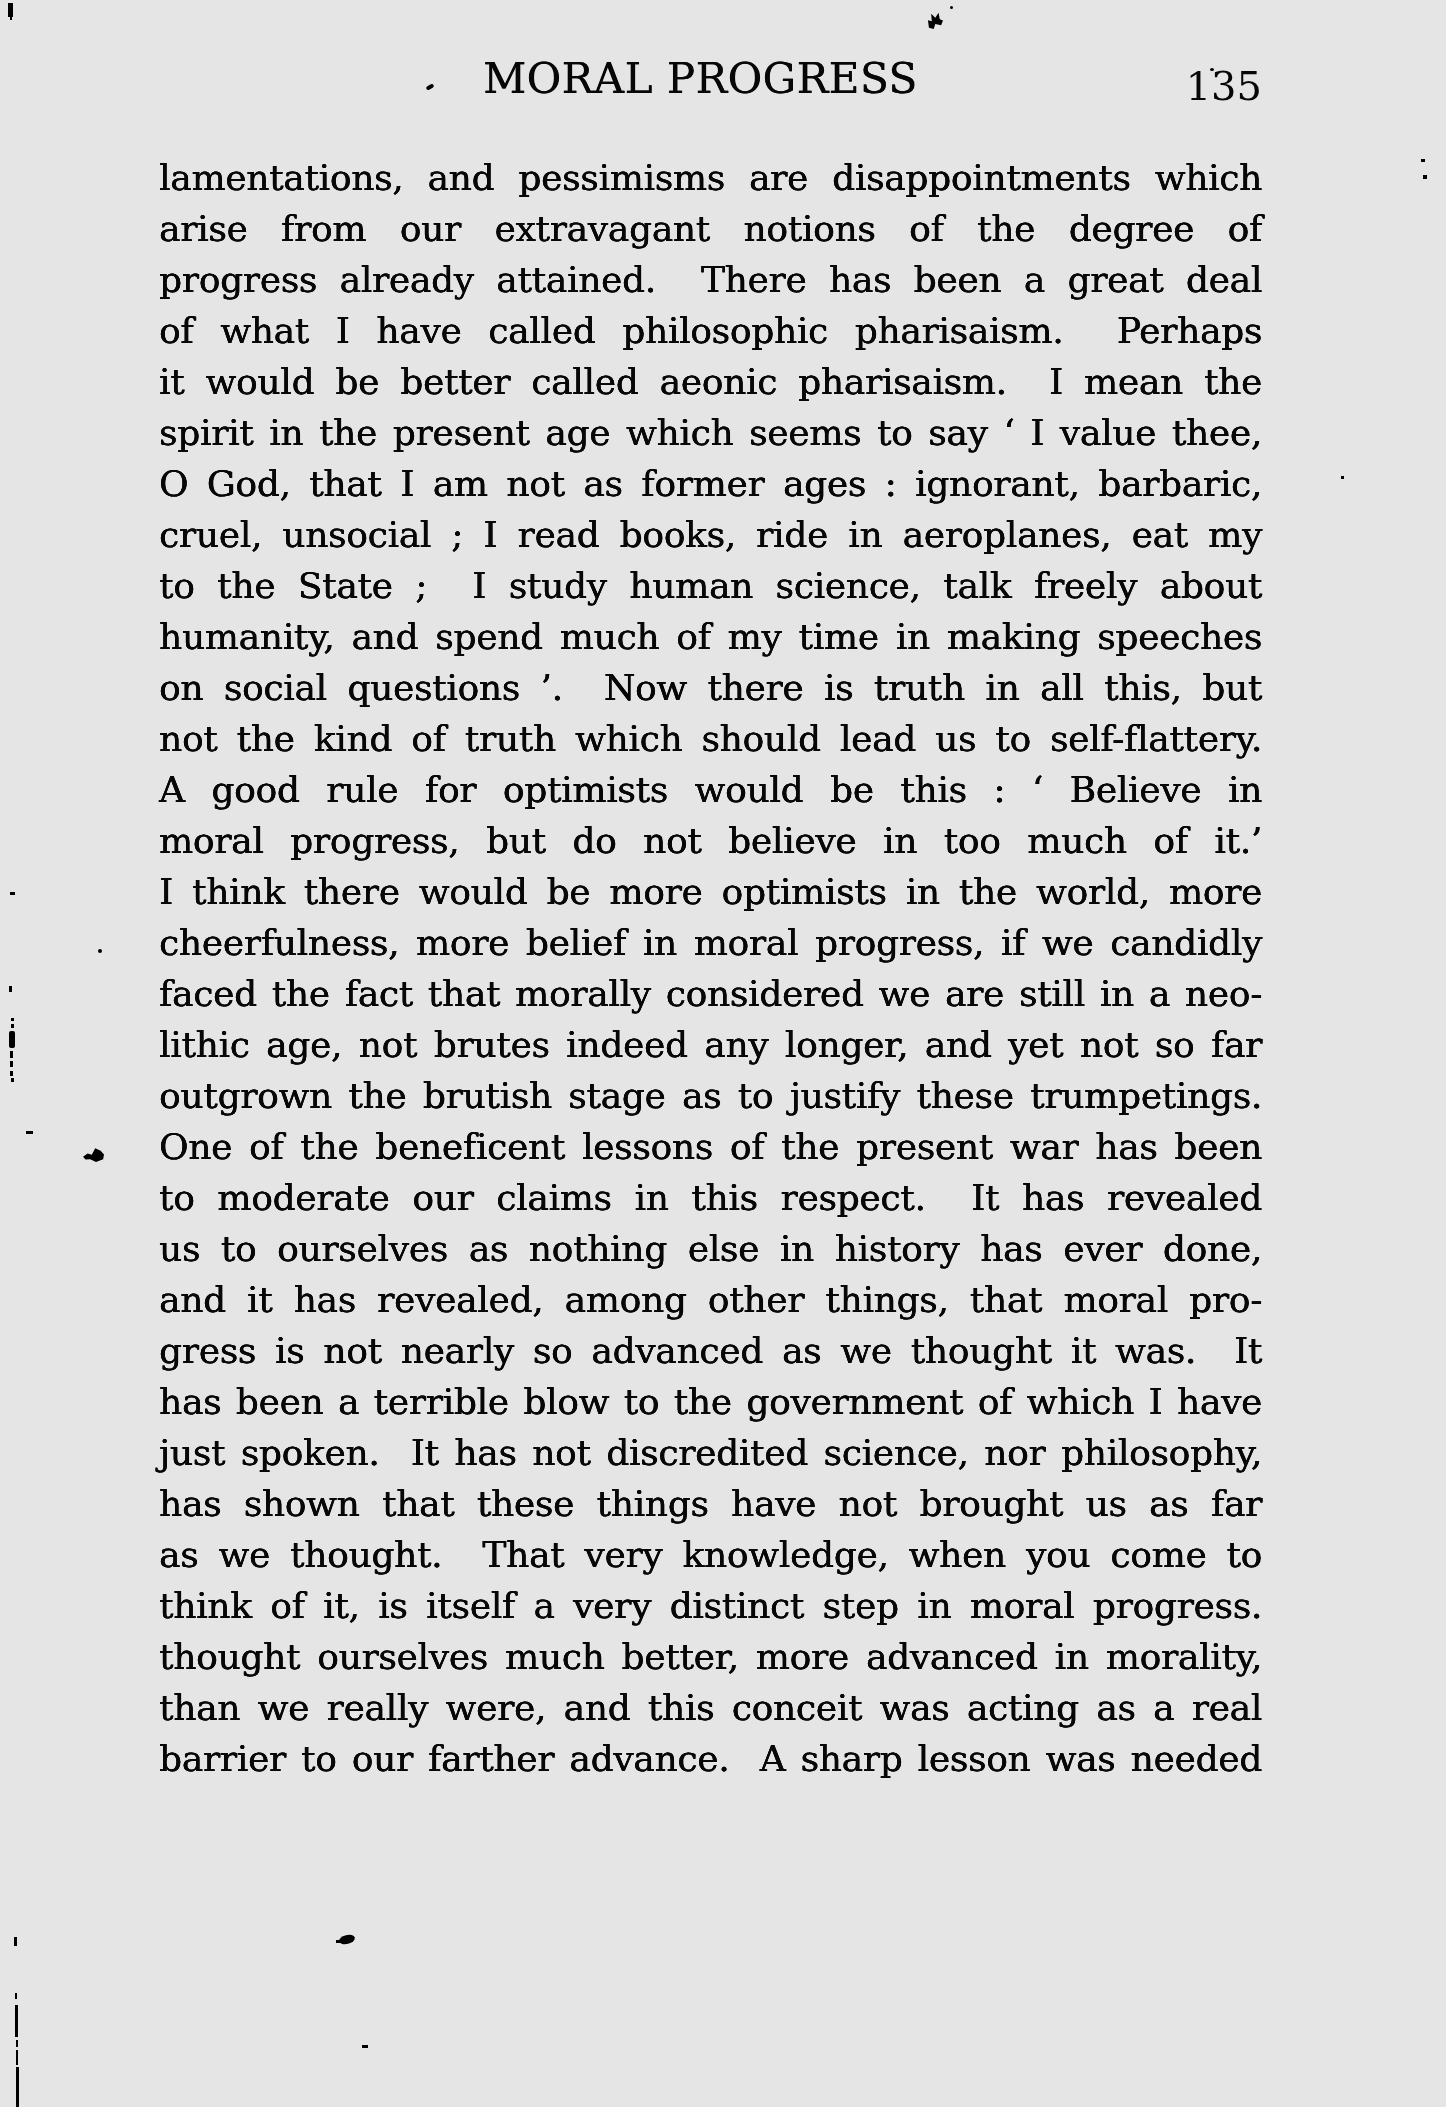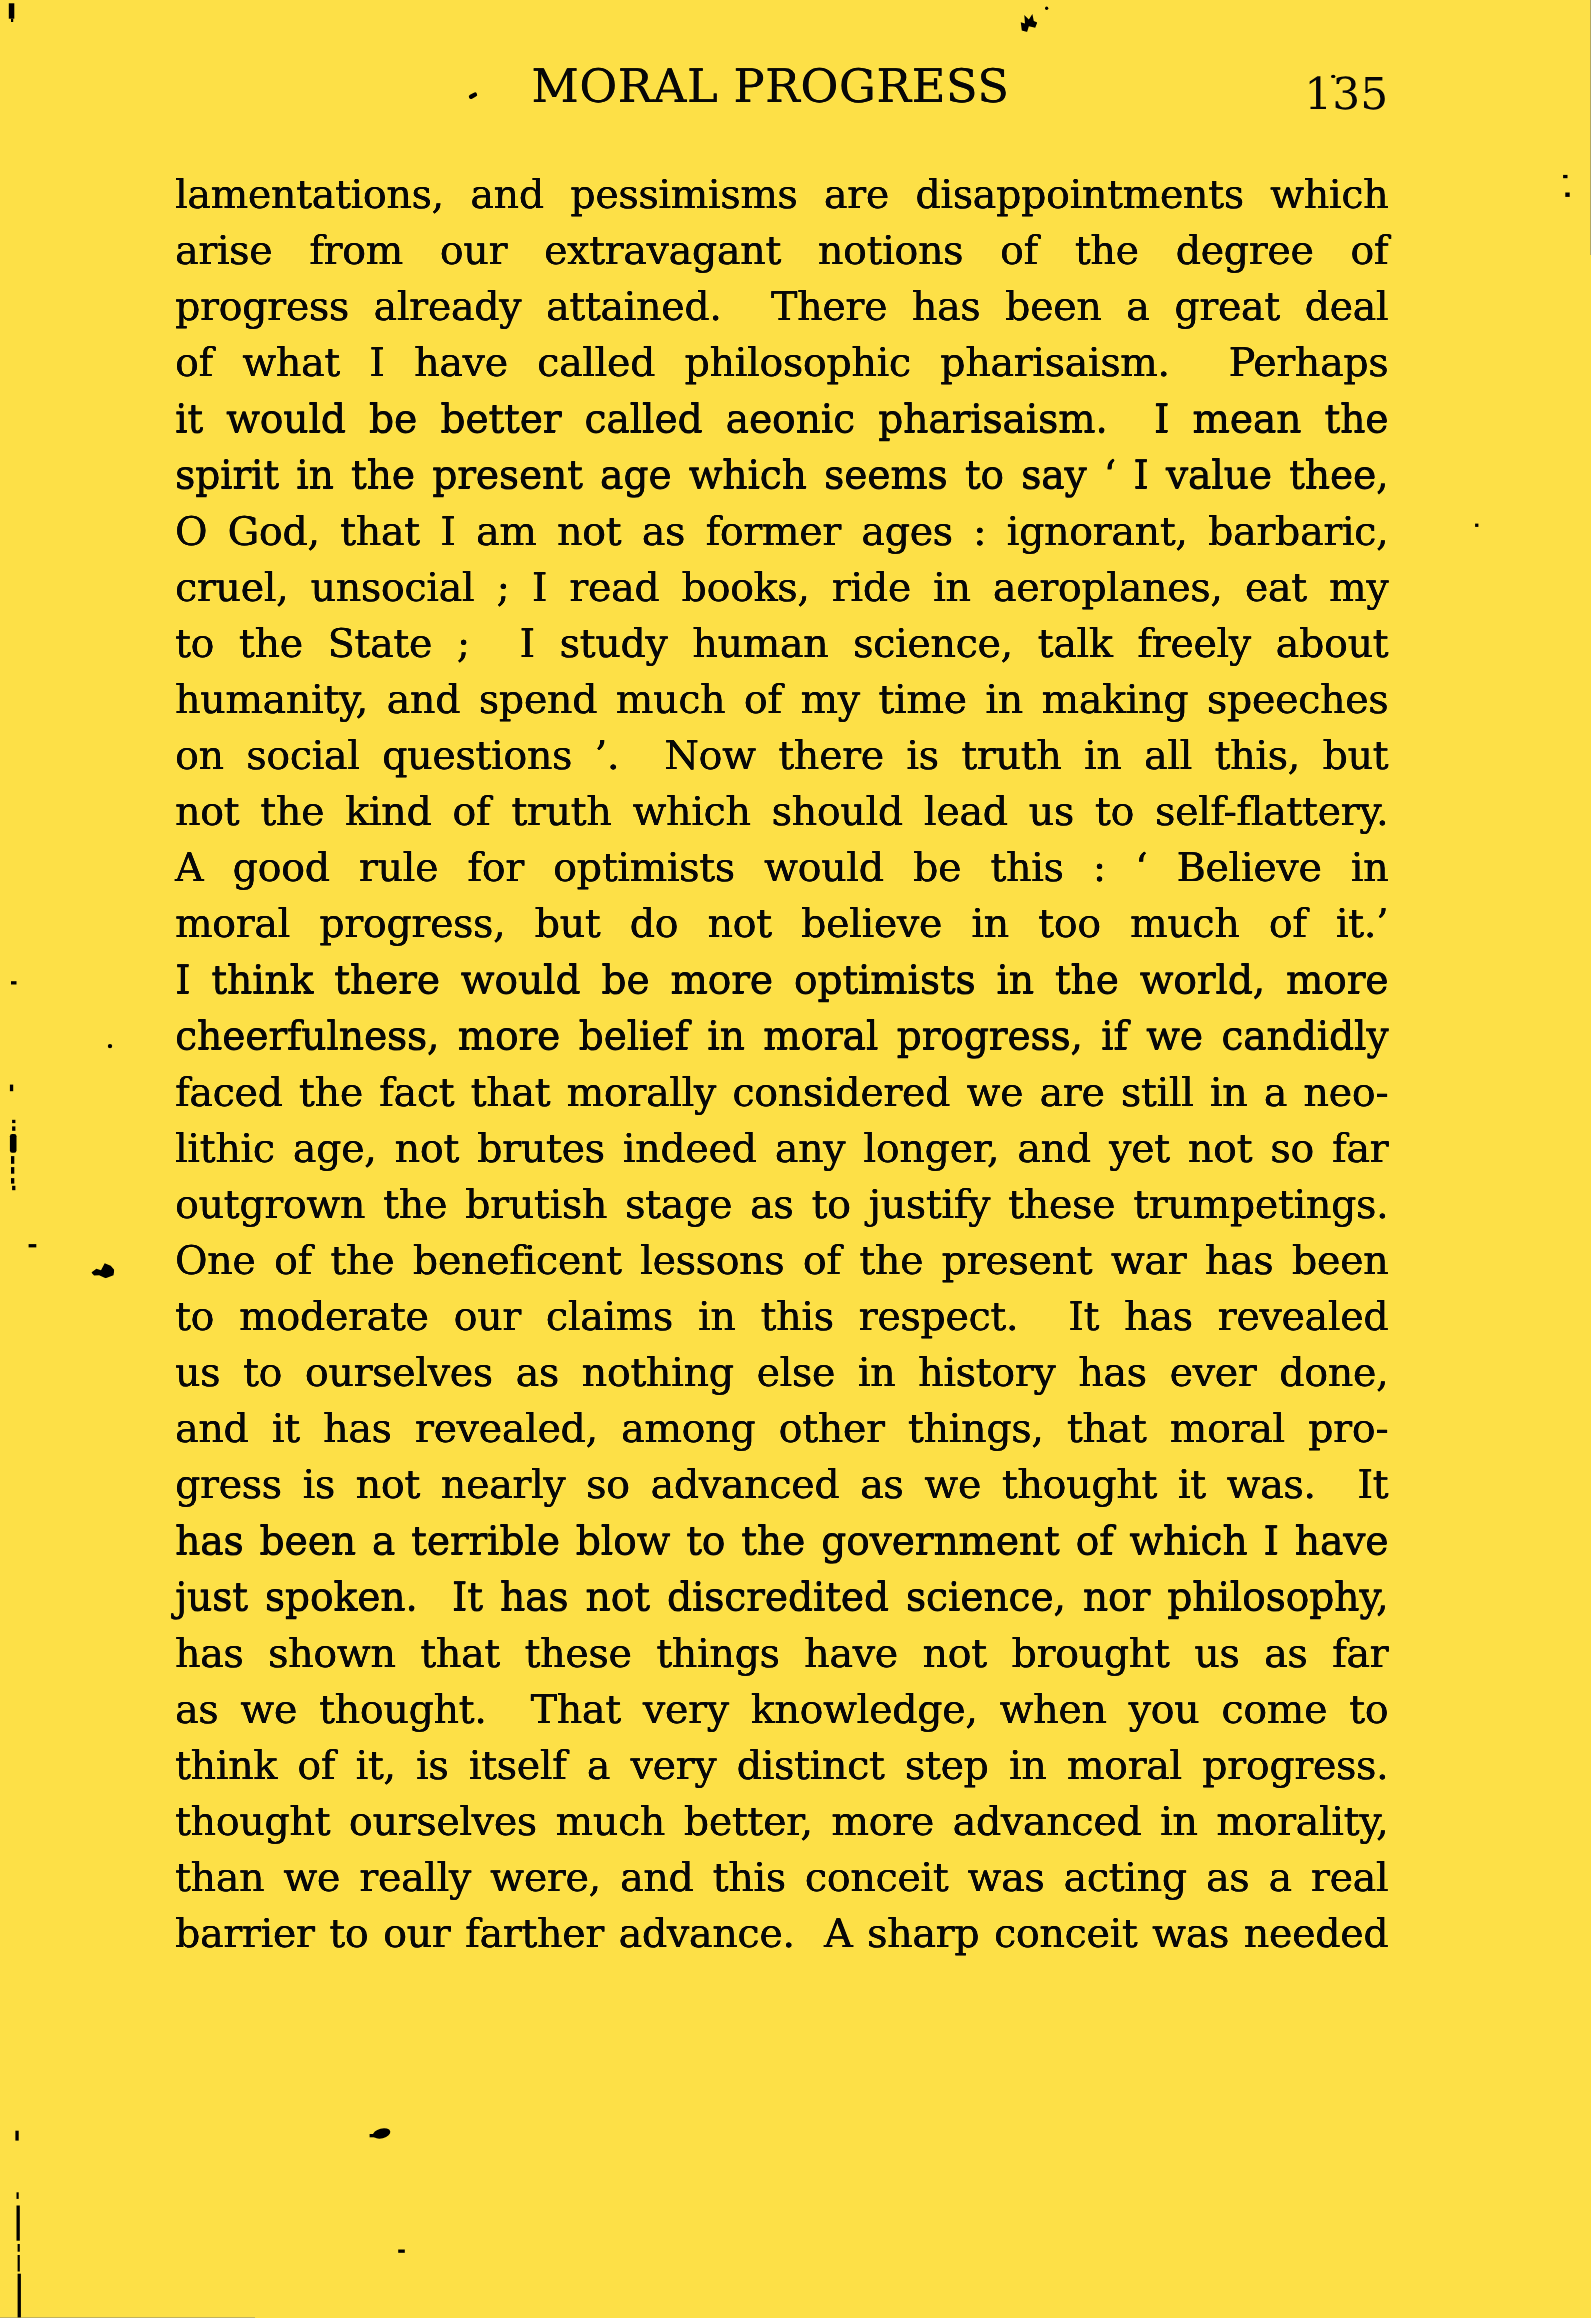--- a/index.html
+++ b/index.html
@@ -1,20 +1,20 @@
 <!DOCTYPE html>
 <html><head>
 <meta charset="utf-8">
 <style>
   html, body { margin: 0; padding: 0; background: #777; }
   .page {
     position: relative;
     width: 1446px;
     height: 2107px;
-    background: #fde047;
+    background: #e5e5e5;
     overflow: hidden;
     font-family: "DejaVu Serif", "Liberation Serif", serif;
     color: #070707;
   }
   .running-head {
     position: absolute;
     left: 483px;
     top: 58px;
     font-size: 42px;
     line-height: 1;
@@ -116,21 +116,21 @@
       <div class="text-line">us to ourselves as nothing else in history has ever done,</div>
       <div class="text-line">and it has revealed, among other things, that moral pro-</div>
       <div class="text-line">gress is not nearly so advanced as we thought it was.  It</div>
       <div class="text-line">has been a terrible blow to the government of which I have</div>
       <div class="text-line">just spoken.  It has not discredited science, nor philosophy,</div>
       <div class="text-line">has shown that these things have not brought us as far</div>
       <div class="text-line">as we thought.  That very knowledge, when you come to</div>
       <div class="text-line">think of it, is itself a very distinct step in moral progress.</div>
       <div class="text-line">thought ourselves much better, more advanced in morality,</div>
       <div class="text-line">than we really were, and this conceit was acting as a real</div>
-      <div class="text-line">barrier to our farther advance.  A sharp conceit was needed</div>
+      <div class="text-line">barrier to our farther advance.  A sharp lesson was needed</div>
     </div>
 
   <i class="spk s-corner"></i>
   <i class="spk s-corner2"></i>
   <i class="spk s-comma"></i>
   <i class="spk s-blob-top"></i>
   <i class="spk s-blob-dot"></i>
   <i class="spk s-num-dot"></i>
   <i class="spk s-r1"></i>
   <i class="spk s-r2"></i>

